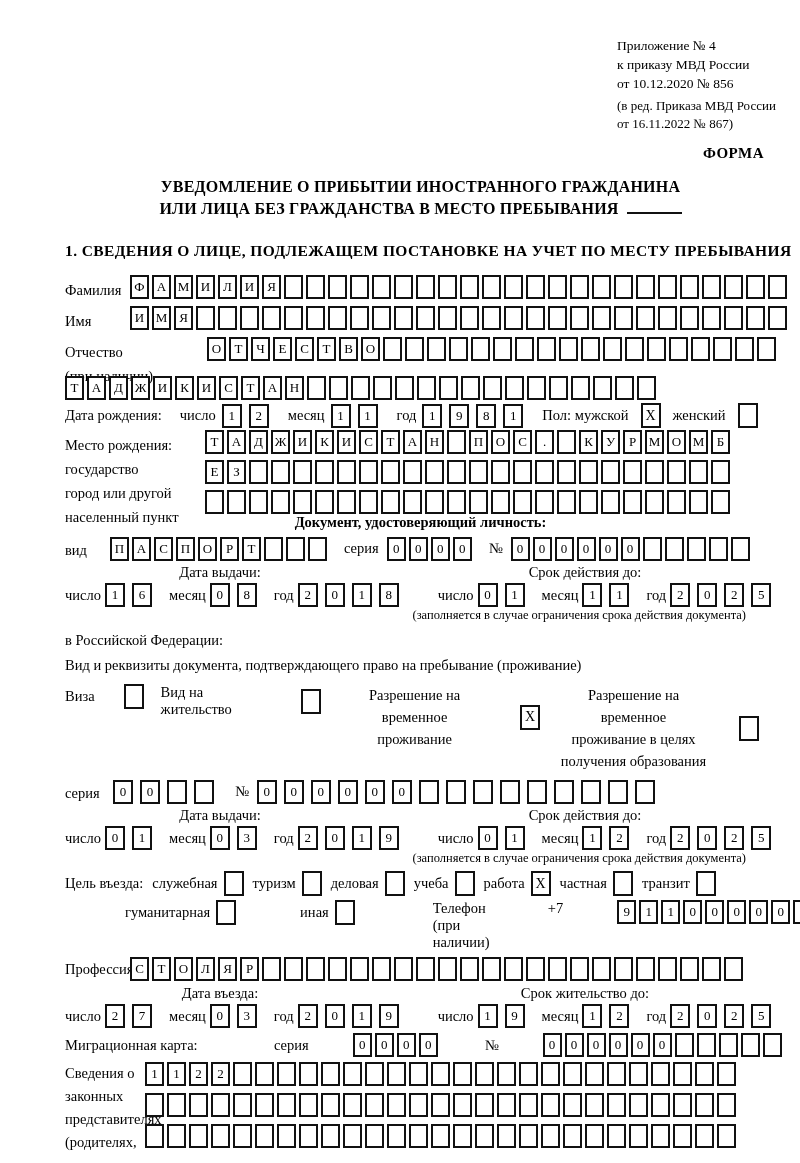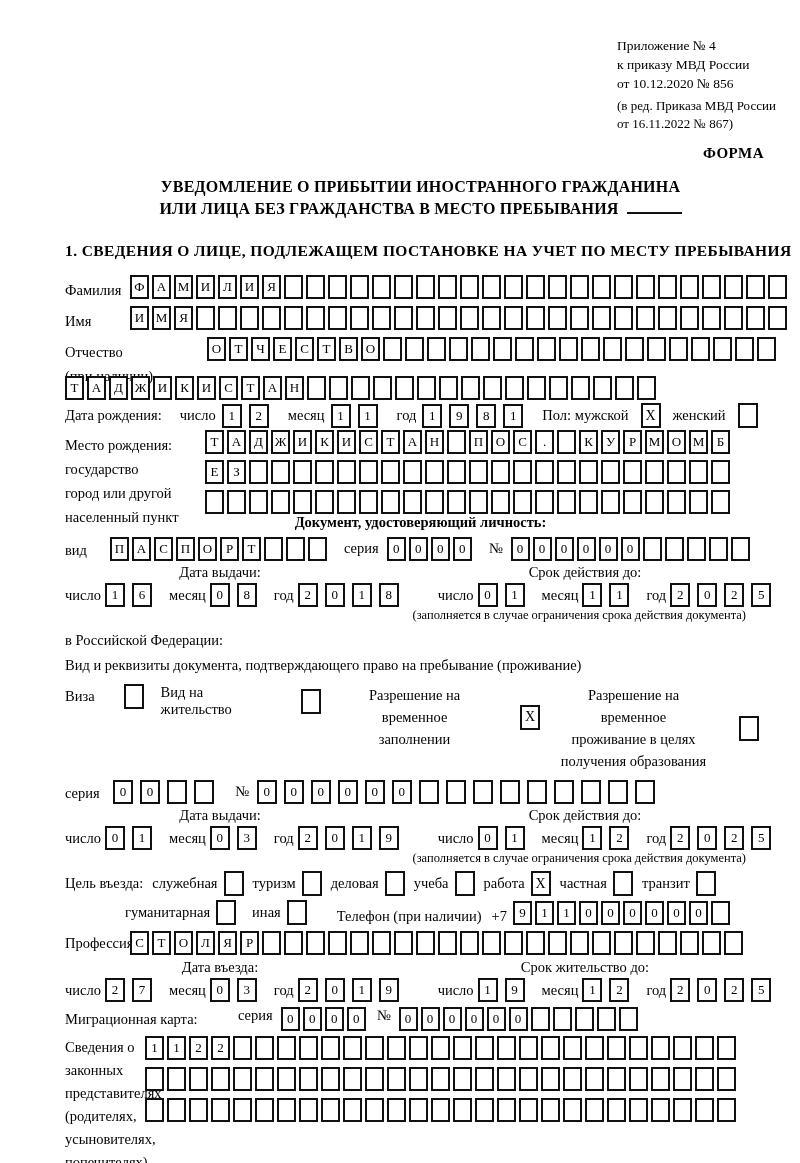--- a/index.html
+++ b/index.html
@@ -45,25 +45,25 @@
   .valid-note{text-align:right;padding-right:30px;font-size:12.5px;margin:1px 0 5px 0;}
   .plain-line{line-height:25px;}
   
   .r-permits{margin-top:6px;margin-bottom:6px;}
   .opt{display:flex;align-items:center;margin-right:17px;gap:23px;}
   .opt .optlines{text-align:center;line-height:22px;}
   .opt .checkbox{margin-top:0;}
   
   .r-purpose{align-items:center;flex-wrap:nowrap;}
   .r-purpose .pi{display:flex;align-items:center;margin-right:9px;}
-  .r-purpose2{align-items:flex-end;margin-left:60px;margin-bottom:6px;}
+  .r-purpose2{align-items:flex-start;margin-left:60px;margin-bottom:6px;gap:48px;}
   .r-purpose2 .pi{display:flex;align-items:center;margin-right:16px;}
   .r-purpose2 .tel{margin:0 10px 0 14px;} .r-purpose2 .pfx{margin-right:6px;}
   .r-profession{margin-bottom:4px;align-items:center;}
-  .r-migration{align-items:flex-start;margin-bottom:5px;}
+  .r-migration{align-items:center;margin-bottom:5px;gap:36px;}
   .r-migration .t{margin:0 8px;}
   .rep-cells{display:flex;flex-direction:column;gap:7px;}
   .r-representatives .lbl{line-height:23px;padding-top:0;}
   .bottom-note{margin-top:-51px;margin-left:150px;font-size:13px;}
 </style>
 </head>
 <body>
 
 <div class="page">
 
@@ -436,21 +436,21 @@
         <span>Виза</span>
         <span class="checkbox"></span>
       </div>
       <div class="opt">
         <span>Вид на жительство</span>
         <span class="checkbox"></span>
       </div>
       <div class="opt">
         <span class="optlines">
           <div>Разрешение на временное</div>
-          <div>заполнении</div>
+          <div>проживание</div>
         </span>
         <span class="checkbox">X</span>
       </div>
       <div class="opt">
         <span class="optlines">
           <div>Разрешение на временное</div>
           <div>проживание в целях</div>
           <div>получения образования</div>
         </span>
         <span class="checkbox"></span>

